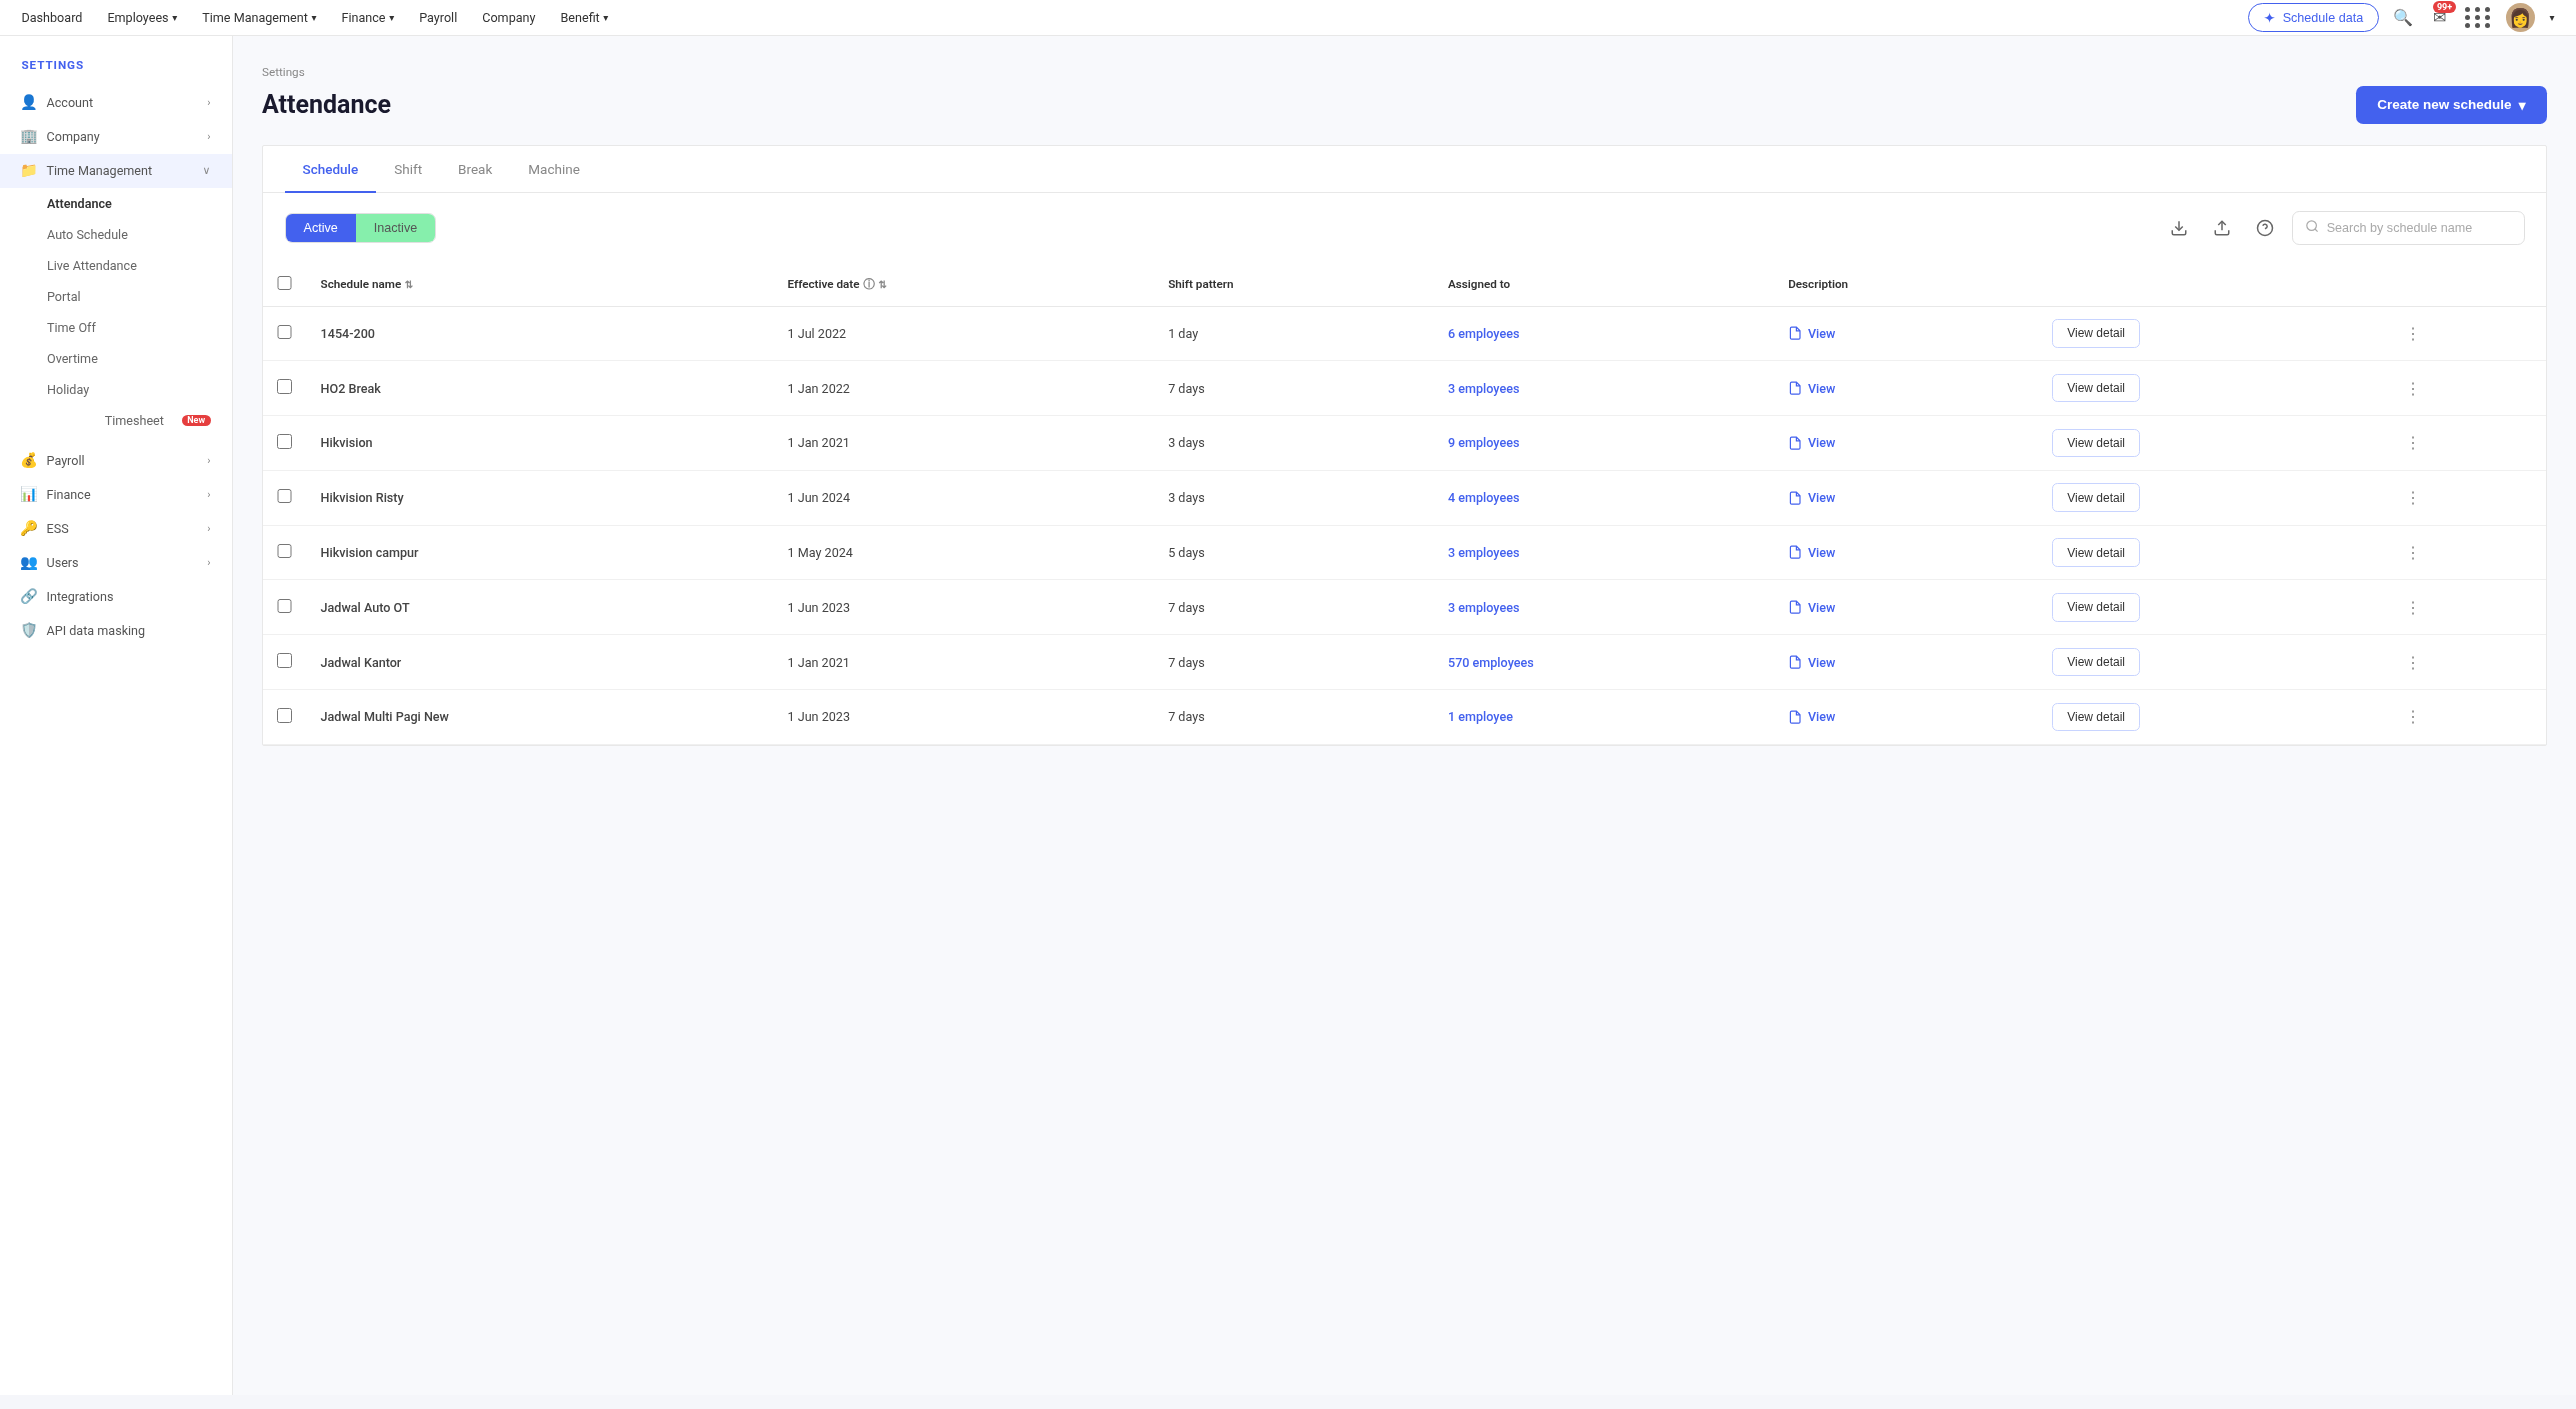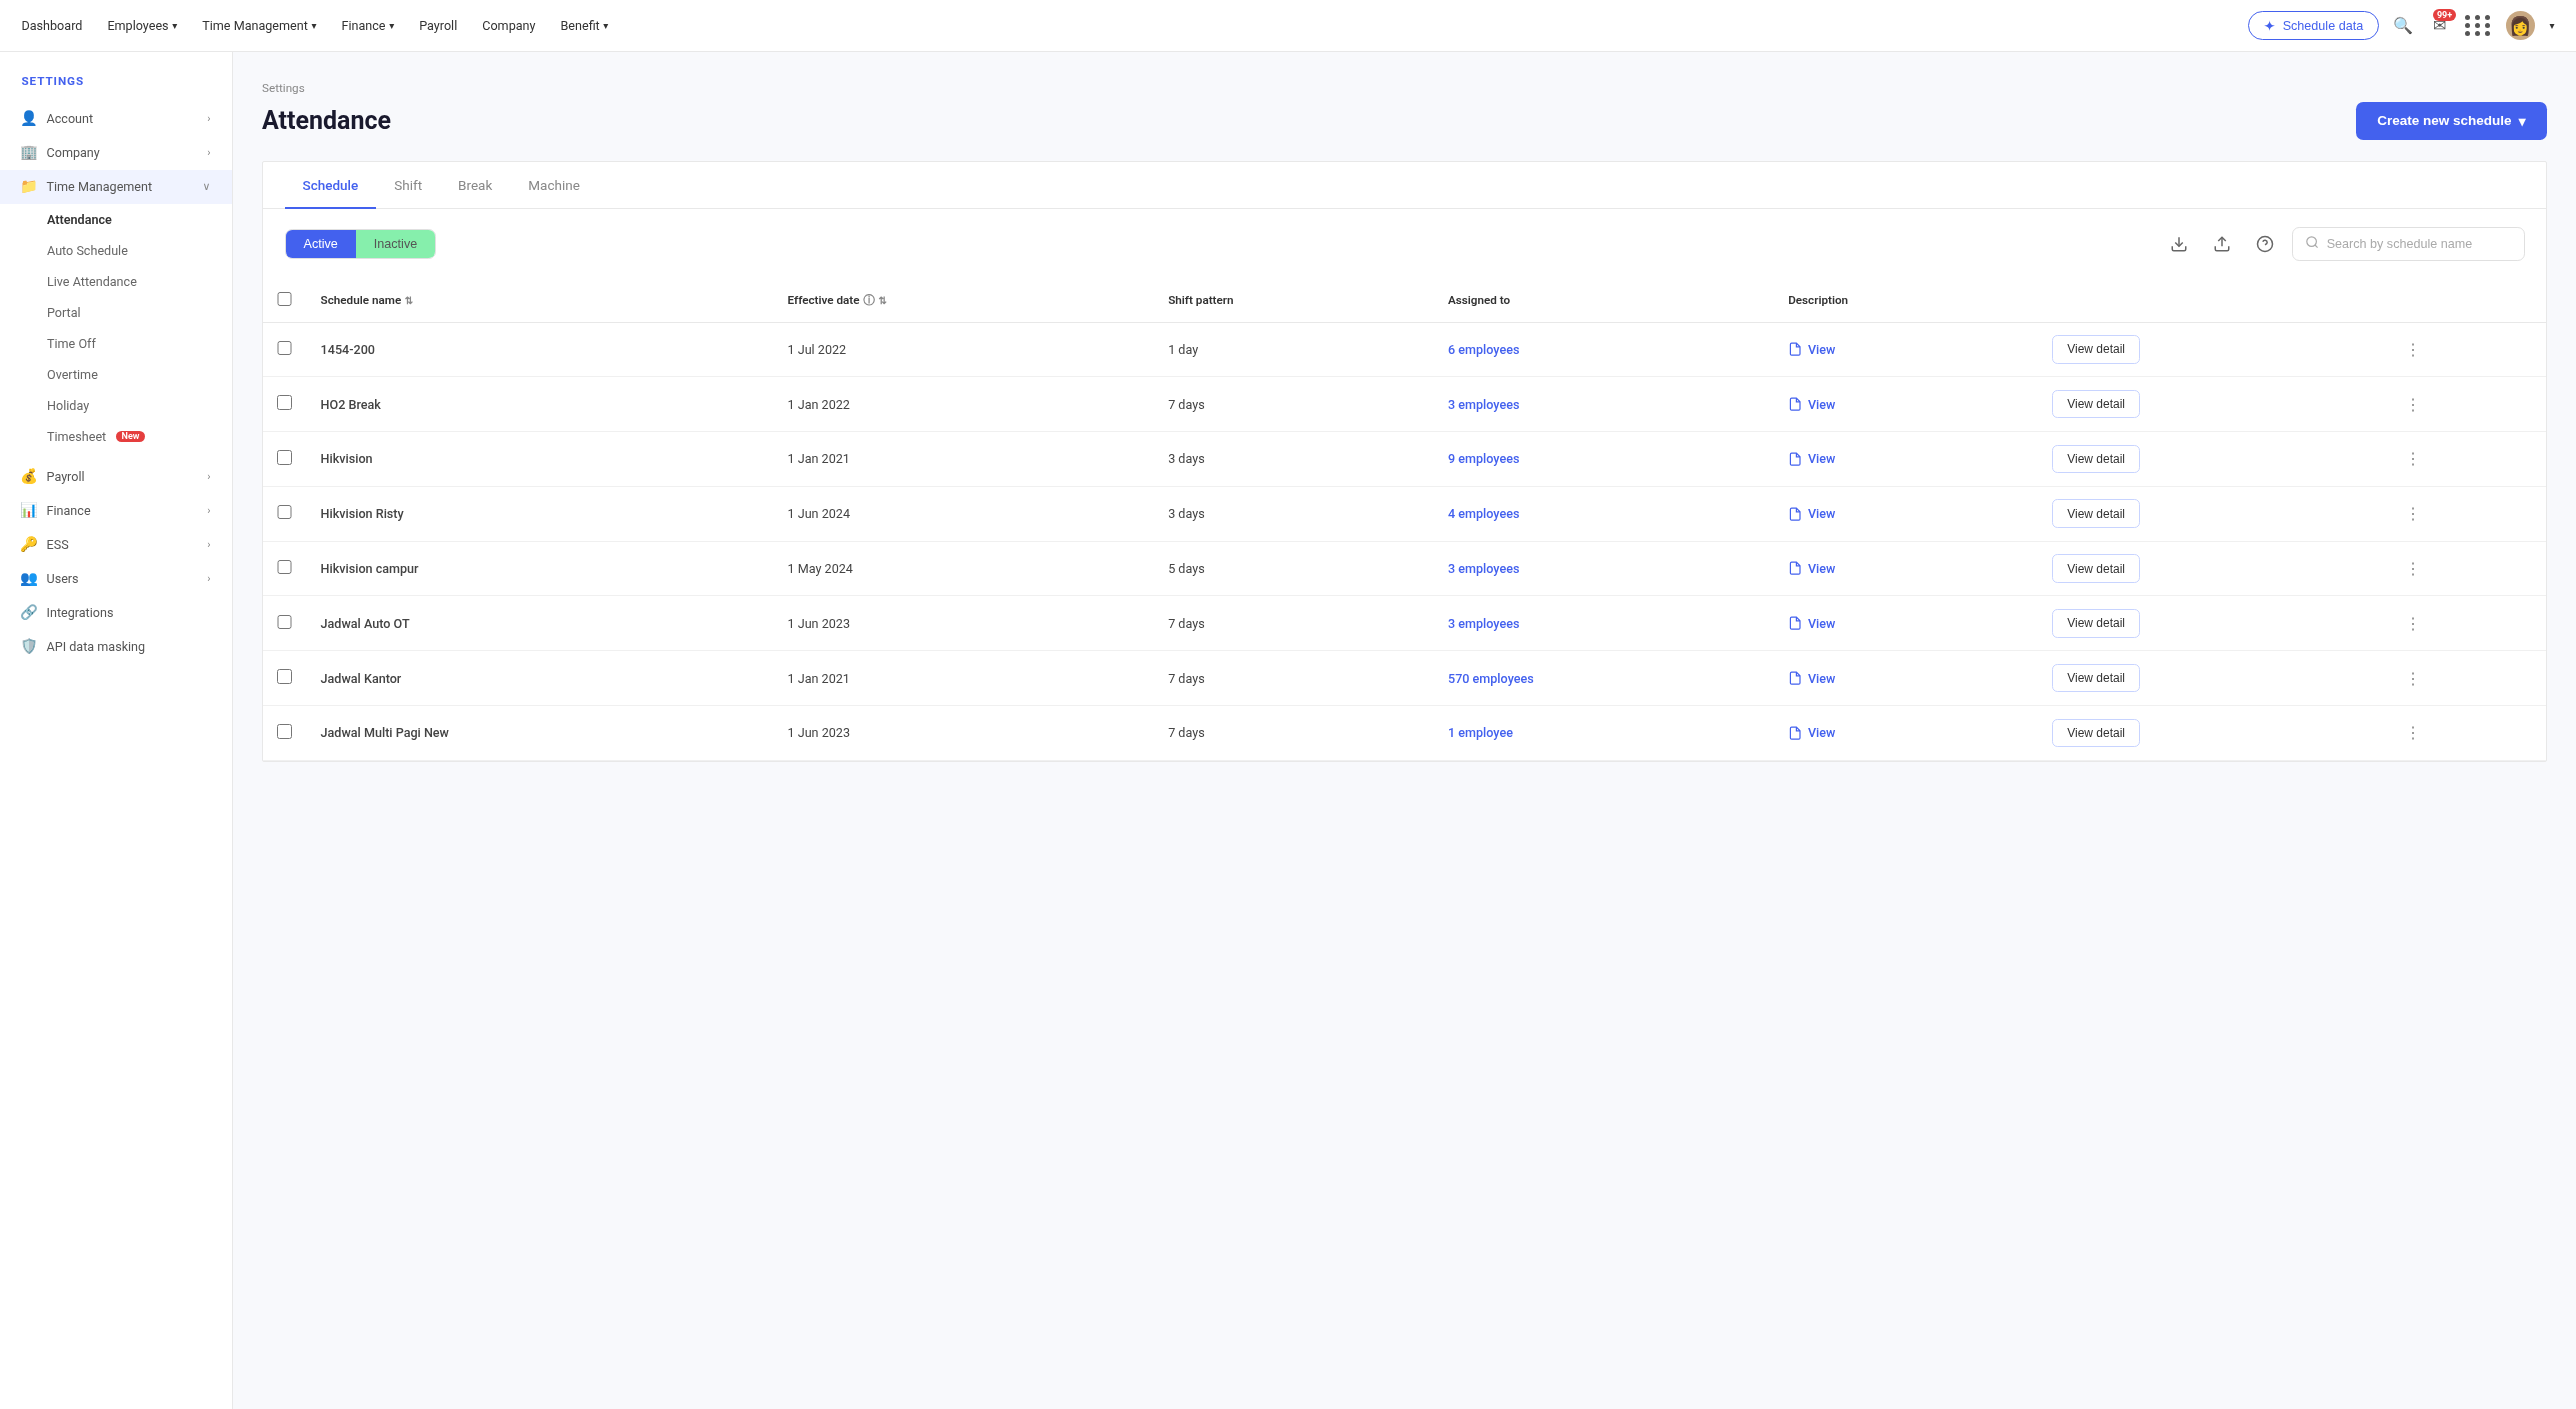--- a/index.html
+++ b/index.html
@@ -1,21 +1,21 @@
 <!DOCTYPE html>
 <html style="font-size:14.4px"><head>
   <meta charset="utf-8">
   <style>
     * { box-sizing: border-box; margin: 0; padding: 0; }
     body { font-family: -apple-system, BlinkMacSystemFont, 'Segoe UI', Roboto, sans-serif; font-size: 12.6px; background: #f5f6fa; color: #333; }
 
     
     .topnav {
       display: flex; align-items: center; background: #fff;
-      padding: 0 21.5px; height: 52px; border-bottom: 0.9px solid #e8e8e8;
+      padding: 0 21.5px; height: 36px; border-bottom: 0.9px solid #e8e8e8;
       gap: 25px; position: sticky; top: 0; z-index: 100;
     }
     .topnav-item { font-size: 12.6px; color: #333; cursor: pointer; white-space: nowrap; display: flex; align-items: center; gap: 3.6px; }
     .topnav-right { margin-left: auto; display: flex; align-items: center; gap: 14.4px; }
     .summarize-btn {
       display: flex; align-items: center; gap: 7.2px;
       background: #fff; border: 1.8px solid #4361ee; color: #4361ee;
       border-radius: 21.5px; padding: 5.4px 14.4px; font-size: 12.6px; font-weight: 500; cursor: pointer;
     }
     .nav-icon { width: 21.5px; height: 21.5px; display: flex; align-items: center; justify-content: center; cursor: pointer; color: #555; font-size: 16px; }
@@ -185,21 +185,21 @@
       <span class="chevron">∨</span>
     </div>
 
     <div class="sidebar-subitem active">Attendance</div>
     <div class="sidebar-subitem">Auto Schedule</div>
     <div class="sidebar-subitem">Live Attendance</div>
     <div class="sidebar-subitem">Portal</div>
     <div class="sidebar-subitem">Time Off</div>
     <div class="sidebar-subitem">Overtime</div>
     <div class="sidebar-subitem">Holiday</div>
-    <div class="sidebar-subitem" style="display:flex;align-items:center;gap:10px;">
+    <div class="sidebar-subitem" style="display:flex;align-items:center;gap:18px;justify-content:flex-end;">
       <span>Timesheet</span>
       <span class="new-badge">New</span>
     </div>
 
     <div style="margin-top:7.2px;">
       <div class="sidebar-item">
         <div class="sidebar-item-left">
           <span class="sidebar-item-icon">💰</span>
           <span class="sidebar-item-label">Payroll</span>
         </div>

